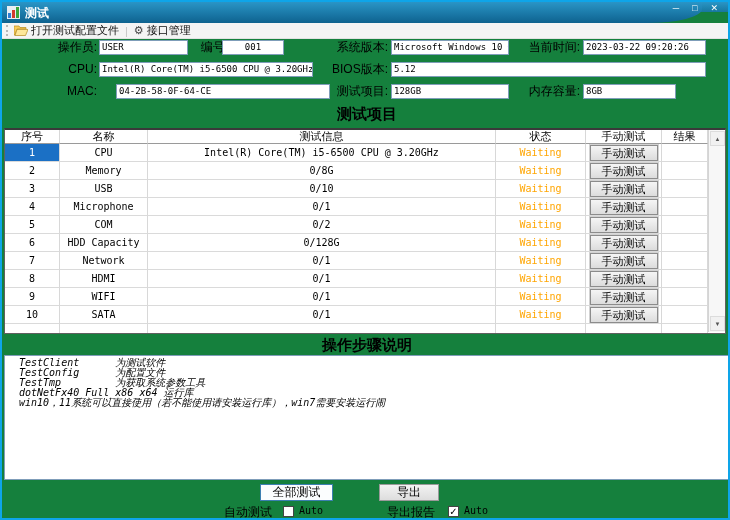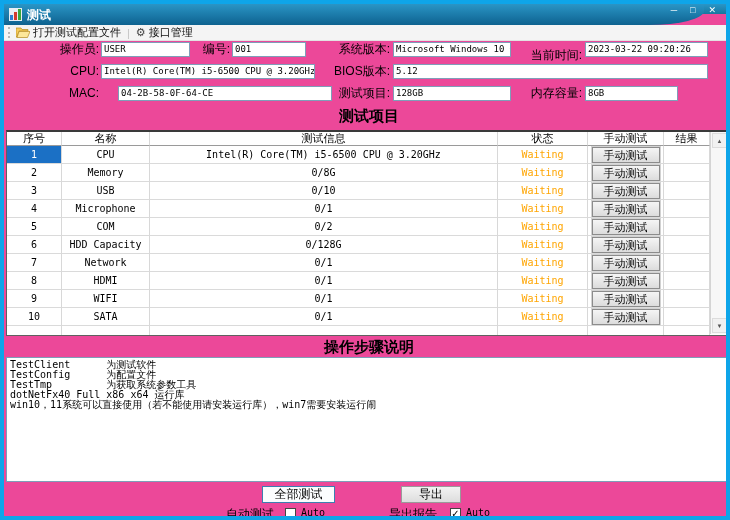--- a/index.html
+++ b/index.html
@@ -1,19 +1,19 @@
 <!DOCTYPE html>
 <html><head>
 <meta charset="utf-8">
 <style>
   html,body{margin:0;padding:0;background:#fff;}
   *{box-sizing:border-box;}
-  .window{position:relative;width:730px;height:520px;background:#ec4899;
+  .window{position:relative;width:730px;height:520px;background:#15803d;
     font-family:"Liberation Sans",sans-serif;font-size:12px;overflow:hidden;
-    border:4px solid #0ea5e9;}
+    border:2px solid #0ea5e9;}
   
   .titlebar-strip{position:absolute;left:0;top:0;width:730px;height:10px;
     background:linear-gradient(#2a95c6,#17779f);}
   .titlebar-tab{position:absolute;left:0;top:0;width:700px;height:21px;
     background:linear-gradient(#2a95c6,#0e628f);border-bottom-right-radius:55px 14px;}
   .app-icon{position:absolute;left:5px;top:4px;width:13px;height:13px;}
   .window-title{position:absolute;left:23px;top:3px;color:#fff;font-weight:bold;font-size:12px;}
   .caption{position:absolute;top:1px;right:10px;color:#fff;font-size:9px;display:flex;gap:13px;}
   .caption span{cursor:default;}
   
@@ -46,25 +46,25 @@
     box-shadow:0 0 0 1px #d2d2d2;line-height:14px;text-align:center;cursor:default;}
   .vscroll{position:absolute;top:0;right:0;width:17px;height:202px;background:#f7f7f7;
     border-left:1px solid #d4d4d4;}
   .varrow{position:absolute;left:1px;width:15px;height:15px;display:flex;align-items:center;
     justify-content:center;font-size:6px;color:#555;background:#f1f1f1;border:1px solid #dcdcdc;}
   .varrow.up{top:1px;} .varrow.down{bottom:1px;}
   
   .steps-box{position:absolute;left:2px;top:353px;width:726px;height:125px;background:#fff;
     border:1px solid #7f9db9;overflow:hidden;}
   .steps-text{white-space:pre;font-family:"DejaVu Sans Mono",monospace;font-size:10px;
-    line-height:10px;padding:2px 3px;color:#000;}
+    line-height:10px;padding:2px 14px;color:#000;font-style:italic;}
   
   .btn{position:absolute;height:17px;font-size:12px;text-align:center;line-height:15px;cursor:default;}
   .btn-all{left:258px;top:482px;width:73px;background:#fbfdfe;border:1px solid #3c7fb1;}
-  .btn-export{left:397px;top:482px;width:60px;background:linear-gradient(#f3f3f3,#dddddd);border:1px solid #9a9a9a;}
+  .btn-export{left:377px;top:482px;width:60px;background:linear-gradient(#f3f3f3,#dddddd);border:1px solid #9a9a9a;}
   .cb-label{position:absolute;top:502px;font-size:12px;color:#000;}
   .cb{position:absolute;top:504px;width:11px;height:11px;border:1px solid #444;background:#fff;
     font-size:10px;line-height:9px;text-align:center;color:#000;}
   .cb-val{position:absolute;top:503px;font-family:"DejaVu Sans Mono",monospace;font-size:10px;color:#000;}
 </style>
 </head>
 <body>
 
 <div class="window">
 
@@ -95,24 +95,24 @@
     <span class="tool-sep">|</span>
     <span class="tool-item">
       <span class="gear">⚙</span>
       <span>接口管理</span>
     </span>
   </div>
 
   <div class="flabel" style="left:20px;top:38px;width:75px;">操作员:</div>
   <div class="fvalue" style="left:97px;top:38px;width:89px;">USER</div>
   <div class="flabel" style="left:186px;top:38px;width:40px;">编号:</div>
-  <div class="fvalue" style="left:228px;top:38px;width:74px;">001</div>
+  <div class="fvalue" style="left:220px;top:38px;width:62px;text-align:center;">001</div>
   <div class="flabel" style="left:322px;top:38px;width:64px;">系统版本:</div>
   <div class="fvalue" style="left:389px;top:38px;width:118px;">Microsoft Windows 10 专</div>
-  <div class="flabel" style="left:513px;top:44px;width:65px;">当前时间:</div>
+  <div class="flabel" style="left:513px;top:38px;width:65px;">当前时间:</div>
   <div class="fvalue" style="left:581px;top:38px;width:123px;">2023-03-22 09:20:26</div>
 
   <div class="flabel" style="left:20px;top:60px;width:75px;">CPU:</div>
   <div class="fvalue" style="left:97px;top:60px;width:214px;">Intel(R) Core(TM) i5-6500 CPU @ 3.20GHz</div>
   <div class="flabel" style="left:322px;top:60px;width:64px;">BIOS版本:</div>
   <div class="fvalue" style="left:389px;top:60px;width:315px;">5.12</div>
 
   <div class="flabel" style="left:20px;top:82px;width:75px;">MAC:</div>
   <div class="fvalue" style="left:97px;top:82px;width:214px;margin-left:17px;">04-2B-58-0F-64-CE</div>
   <div class="flabel" style="left:322px;top:82px;width:64px;">测试项目:</div>

